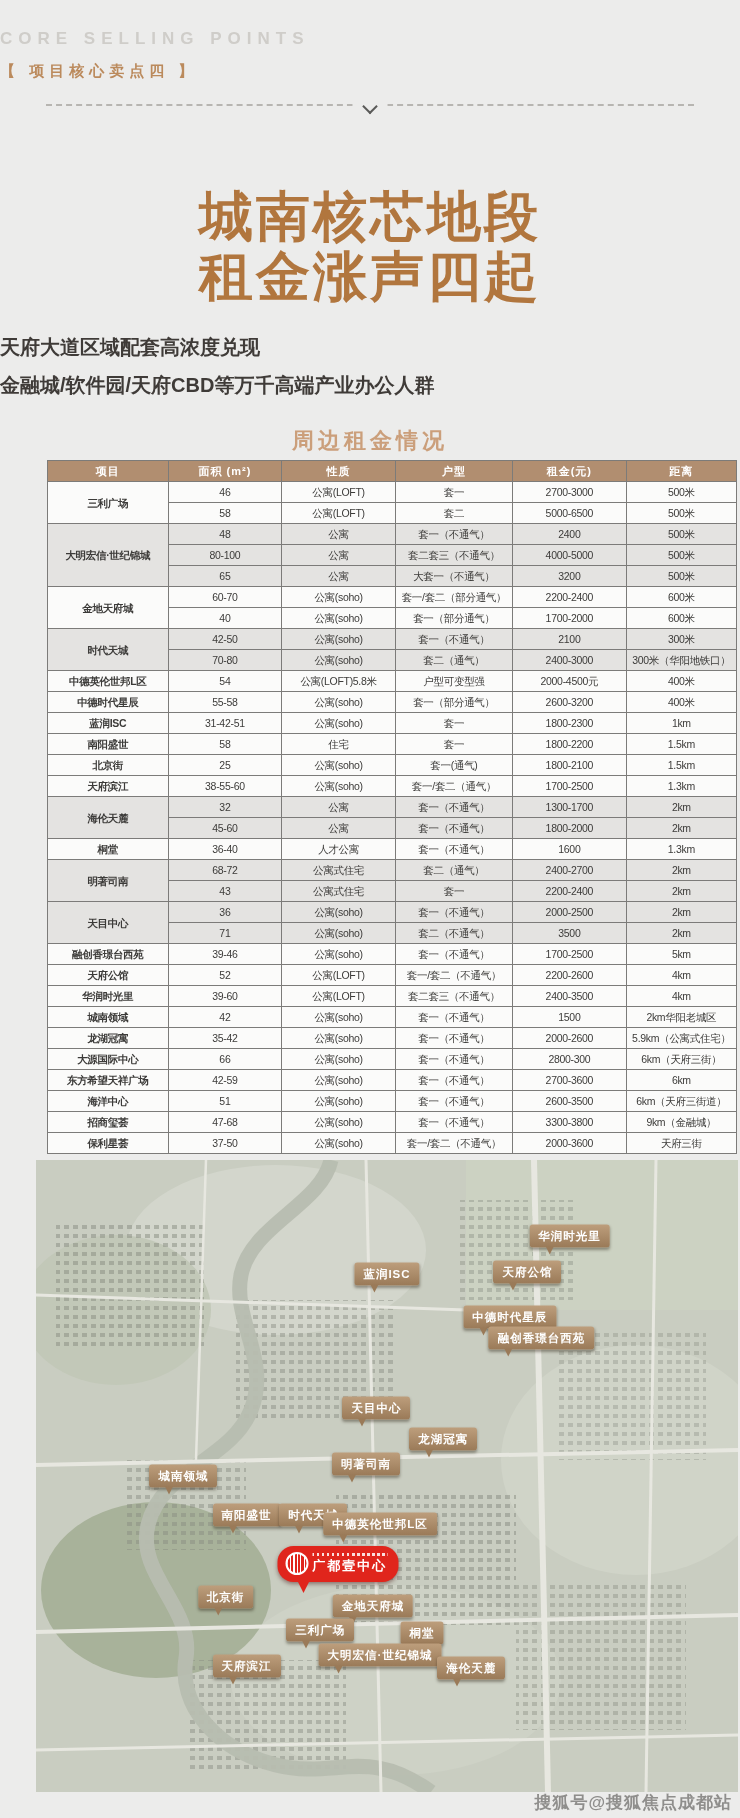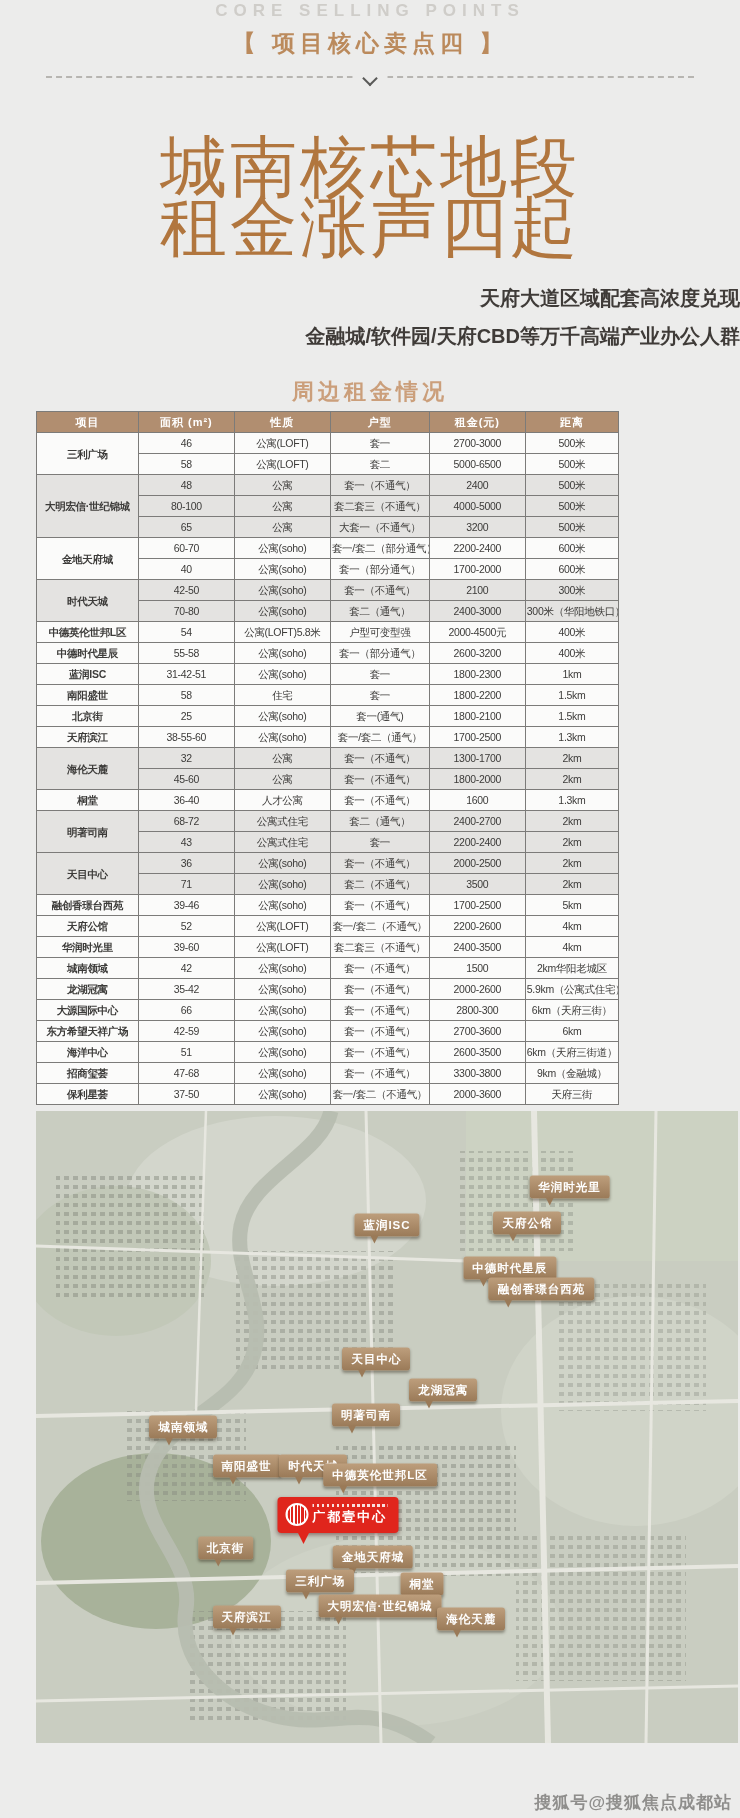--- a/index.html
+++ b/index.html
@@ -1,58 +1,58 @@
 <!DOCTYPE html>
 <html><head>
 <meta charset="utf-8">
 <style>
   html,body{margin:0;padding:0;background:#ececeb;}
   .page{position:relative;width:740px;height:1818px;margin:0 auto;background:#ececeb;
         font-family:"Liberation Sans","DejaVu Sans",sans-serif;overflow:hidden;}
 
   
-  .header{text-align:center;}
+  .header{padding-top:28px;text-align:left;}
   .eyebrow{font-size:17px;line-height:22px;letter-spacing:6px;color:#cfcdc9;font-weight:bold;}
-  .bracket-title{margin-top:6px;font-size:23px;line-height:30px;letter-spacing:5px;
+  .bracket-title{margin-top:6px;font-size:15px;line-height:30px;letter-spacing:5px;
                  color:#bb8a5c;font-weight:bold;}
   .divider{position:relative;margin:18px 46px 0;border-top:2px dashed #b7b5b1;height:0;}
   .divider-arrow{position:absolute;left:50%;top:-7px;transform:translateX(-50%);
                  background:#ececeb;padding:0 12px;line-height:0;}
   .chev{display:inline-block;width:9px;height:9px;border-right:2px solid #5a5a58;
         border-bottom:2px solid #5a5a58;transform:rotate(45deg);margin-top:2px;}
 
   
-  .hero-title{margin-top:59px;text-align:center;font-size:67px;line-height:60px;
-              font-weight:400;letter-spacing:3px;color:#b1763e;}
-  .hero-text{margin-top:22px;text-align:right;font-size:20px;line-height:38px;
+  .hero-title{margin-top:80px;text-align:center;font-size:54px;line-height:60px;
+              font-weight:700;letter-spacing:3px;color:#b1763e;}
+  .hero-text{margin-top:22px;text-align:left;font-size:20px;line-height:38px;
              font-weight:bold;color:#3f3b38;}
 
   
   .table-title{margin-top:24px;text-align:center;font-size:22px;line-height:26px;
                letter-spacing:4px;color:#cb9f7b;font-weight:bold;}
-  table.rent{margin:6px 0 0 36px;width:583px;border-collapse:collapse;table-layout:fixed;
+  table.rent{margin:6px 0 0 47px;width:690px;border-collapse:collapse;table-layout:fixed;
              background:#fbfbfa;}
   table.rent th,table.rent td{border:1px solid #7c7b79;height:20px;line-height:20px;
              padding:0 1px;font-size:10.5px;letter-spacing:-0.3px;text-align:center;
              color:#3c3b39;white-space:nowrap;overflow:hidden;}
   table.rent th{background:#b18e70;color:#fff;font-weight:bold;letter-spacing:1px;font-size:11px;}
   table.rent tr.shade td{background:#e4e3e1;}
   table.rent td.proj{font-weight:bold;}
 
   
   .map{position:relative;margin:6px 0 0 36px;width:702px;height:632px;}
   .map svg{position:absolute;left:0;top:0;width:100%;height:100%;display:block;}
   .map-label{position:absolute;transform:translate(-50%,-50%);z-index:2;
              background:linear-gradient(#bd9e7c,#9a7a58);color:#fff;font-size:11.5px;
              font-weight:bold;letter-spacing:1px;line-height:14px;padding:4px 9px 5px;
              border-radius:3px;box-shadow:0 2px 3px rgba(40,30,15,.4);white-space:nowrap;}
   .map-label:after{content:"";position:absolute;left:16px;bottom:-7px;width:0;height:0;
              border:4px solid transparent;border-top:8px solid #9a7a58;border-bottom:0;}
   .project-pin{position:absolute;transform:translate(-50%,-50%);z-index:3;
-             background:#e0251c;border-radius:4px;padding:6px 11px 7px 8px;
+             background:#e0251c;border-radius:16px;padding:6px 11px 7px 8px;
              display:flex;align-items:center;gap:4px;box-shadow:0 2px 4px rgba(60,0,0,.45);}
   .project-pin:after{content:"";position:absolute;left:20px;bottom:-11px;width:0;height:0;
              border:6px solid transparent;border-top:12px solid #e0251c;border-bottom:0;}
   .pin-logo{width:19px;height:19px;border:2px solid #fff;border-radius:50%;flex:0 0 auto;
              background:repeating-linear-gradient(90deg,transparent 0 2px,#fff 2px 3.5px);}
   .pin-col{display:flex;flex-direction:column;}
   .pin-dots{height:3px;width:100%;margin-bottom:3px;opacity:.85;
              background:repeating-linear-gradient(90deg,#fff 0 2px,transparent 2px 5px);}
   .pin-name{color:#fff;font-size:13px;font-weight:bold;letter-spacing:2px;line-height:14px;}
 

